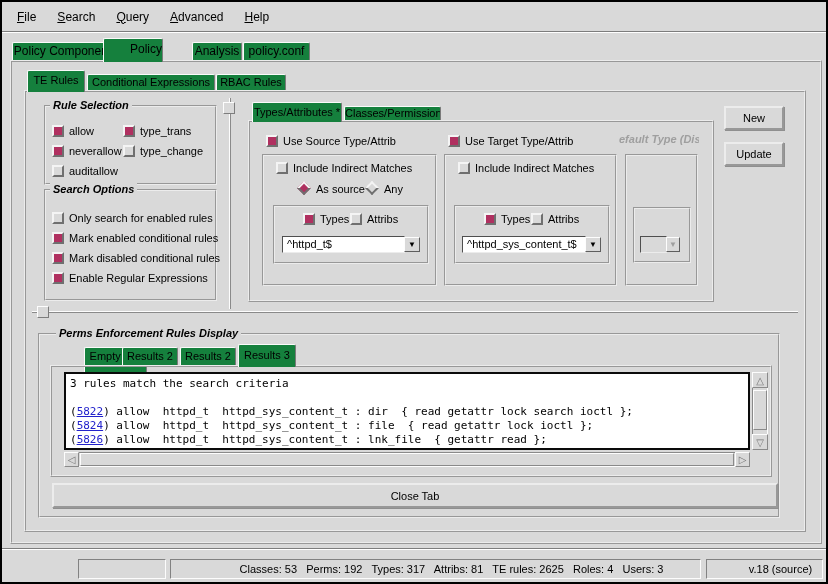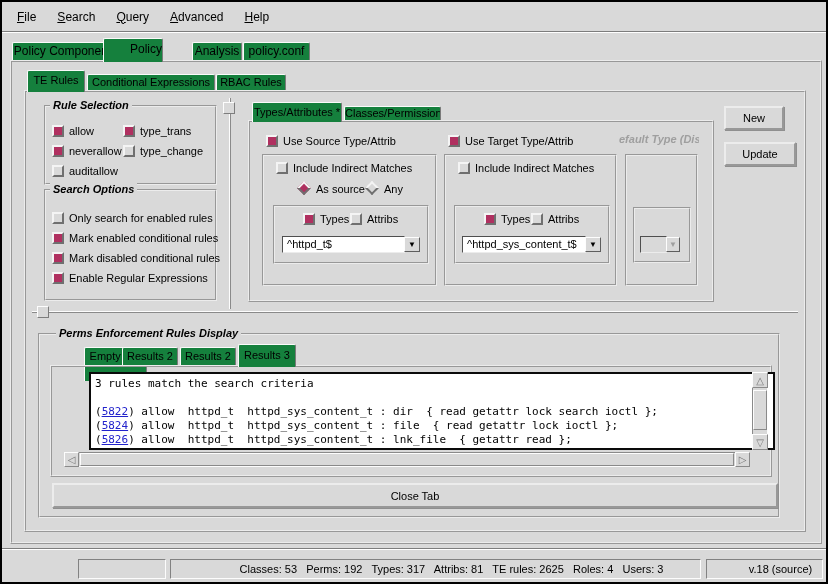--- a/index.html
+++ b/index.html
@@ -160,35 +160,35 @@
   <div class="abs entry" style="left:460px;top:234px;width:124px;height:17px;">^httpd_sys_content_t$</div>
   <div class="abs combo-arrow" style="left:583px;top:235px;width:16px;height:15px;">▼</div>
 
   <div class="abs glabel disabled-text" style="left:617px;top:131px;width:80px;overflow:hidden;padding:0;">efault Type (Disa</div>
   <div class="abs groove" style="left:623px;top:152px;width:73px;height:132px;"></div>
   <div class="abs groove" style="left:631px;top:205px;width:58px;height:56px;"></div>
   <div class="abs entry disabled" style="left:638px;top:234px;width:27px;height:17px;"></div>
   <div class="abs combo-arrow disabled" style="left:664px;top:235px;width:14px;height:15px;">▼</div>
 
   <div class="abs btn" style="left:722px;top:104px;width:60px;height:24px;">New</div>
-  <div class="abs btn" style="left:722px;top:140px;width:72px;height:24px;">Update</div>
+  <div class="abs btn" style="left:722px;top:140px;width:60px;height:24px;">Update</div>
 
   <div class="abs sash-h" style="left:30px;top:309px;width:766px;"></div>
   <div class="abs sash-handle" style="left:35px;top:304px;"></div>
 
   <div class="abs groove" style="left:36px;top:331px;width:742px;height:185px;"></div>
   <div class="abs glabel" style="left:54px;top:325px;">Perms Enforcement Rules Display</div>
 
   <div class="abs tab" style="left:55px;top:345px;width:63px;height:34px;line-height:17px;margin-left:27px;">Empty Tab</div>
   <div class="abs tab" style="left:120px;top:345px;width:56px;height:18px;line-height:17px;">Results 2</div>
   <div class="abs tab" style="left:178px;top:345px;width:56px;height:18px;line-height:17px;">Results 2</div>
   <div class="abs tab active" style="left:236px;top:342px;width:58px;height:23px;line-height:20px;">Results 3</div>
   <div class="abs ridge" style="left:48px;top:363px;width:722px;height:112px;"></div>
 
-  <div id="textarea" class="abs" style="left:62px;top:370px;width:686px;height:78px;margin-left:25px;">
+  <div id="textarea" class="abs" style="left:62px;top:370px;width:686px;height:78px;">
     <div class="tline">3 rules match the search criteria</div>
     <div class="tline"></div>
     <div class="tline"><span>(</span><span class="rlink">5822</span><span>) allow  httpd_t  httpd_sys_content_t : dir  { read getattr lock search ioctl };</span></div>
     <div class="tline"><span>(</span><span class="rlink">5824</span><span>) allow  httpd_t  httpd_sys_content_t : file  { read getattr lock ioctl };</span></div>
     <div class="tline"><span>(</span><span class="rlink">5826</span><span>) allow  httpd_t  httpd_sys_content_t : lnk_file  { getattr read };</span></div>
   </div>
 
   <div class="abs sb-trough" style="left:750px;top:370px;width:16px;height:78px;"></div>
   <div class="abs sb-btn" style="left:750px;top:370px;width:16px;height:16px;">△</div>
   <div class="abs sb-thumb" style="left:751px;top:388px;width:14px;height:40px;"></div>

